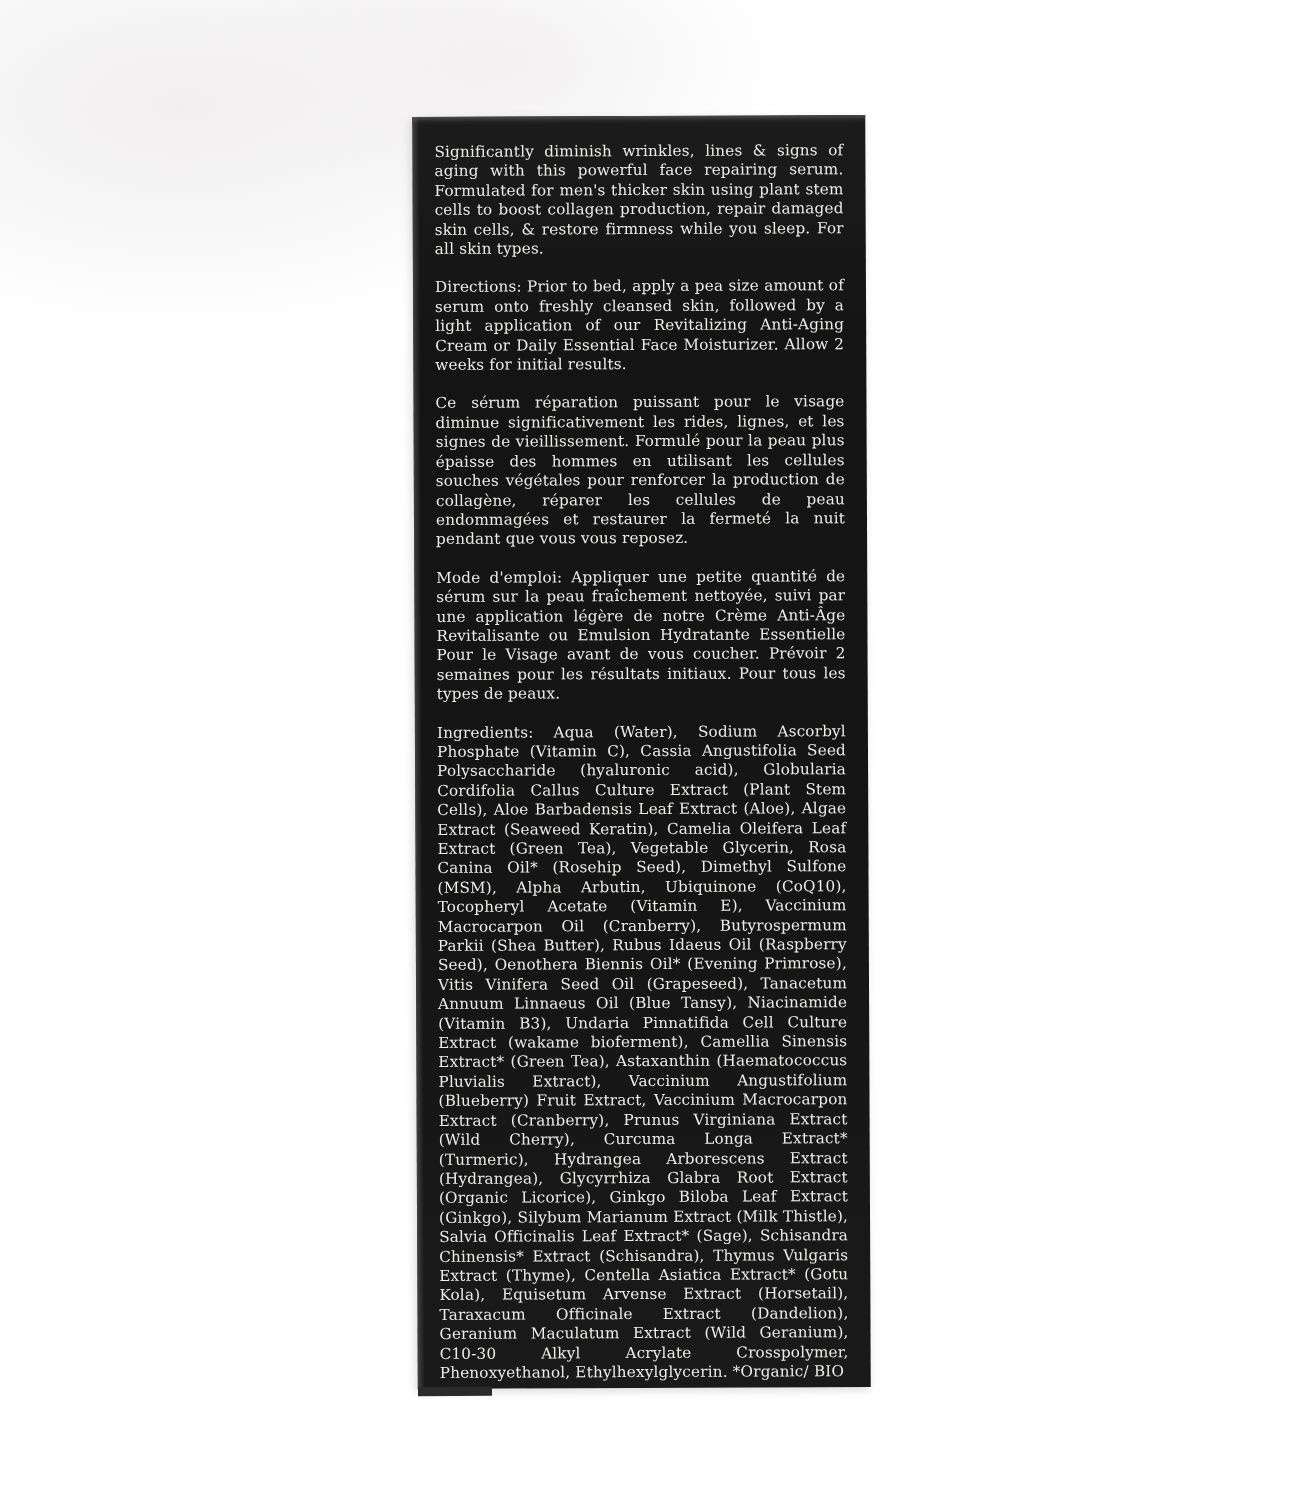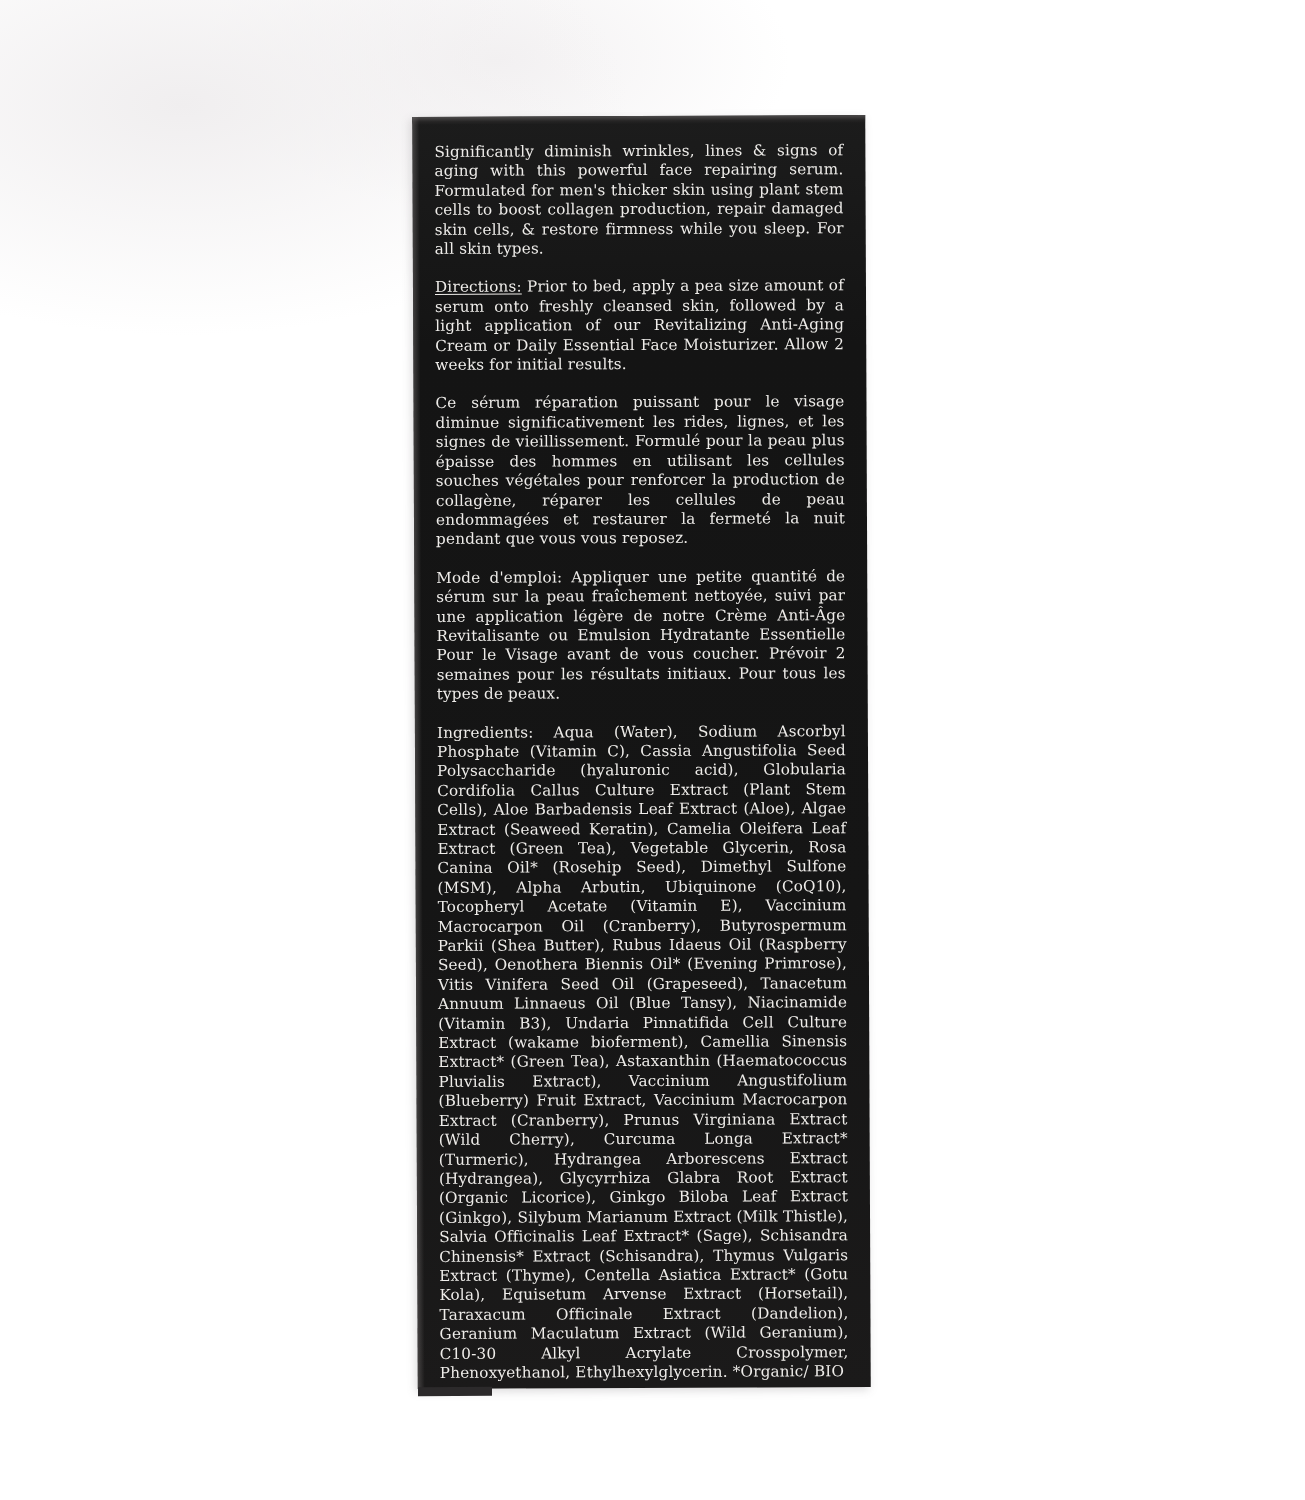--- a/index.html
+++ b/index.html
@@ -56,21 +56,20 @@
   .box-text p {
     margin: 0 0 19px 0;
     font-size: 15.2px;
     line-height: 19.4px;
     letter-spacing: 0.2px;
     text-align: justify;
     text-align-last: left;
     color: #efedea;
   }
   .underlined {
-    text-decoration: underline;
     text-underline-offset: 2px;
   }
 </style>
 </head>
 <body>
 
 <div class="photo-canvas">
 
   <div class="product-box">
     <div class="box-top-edge"></div>

